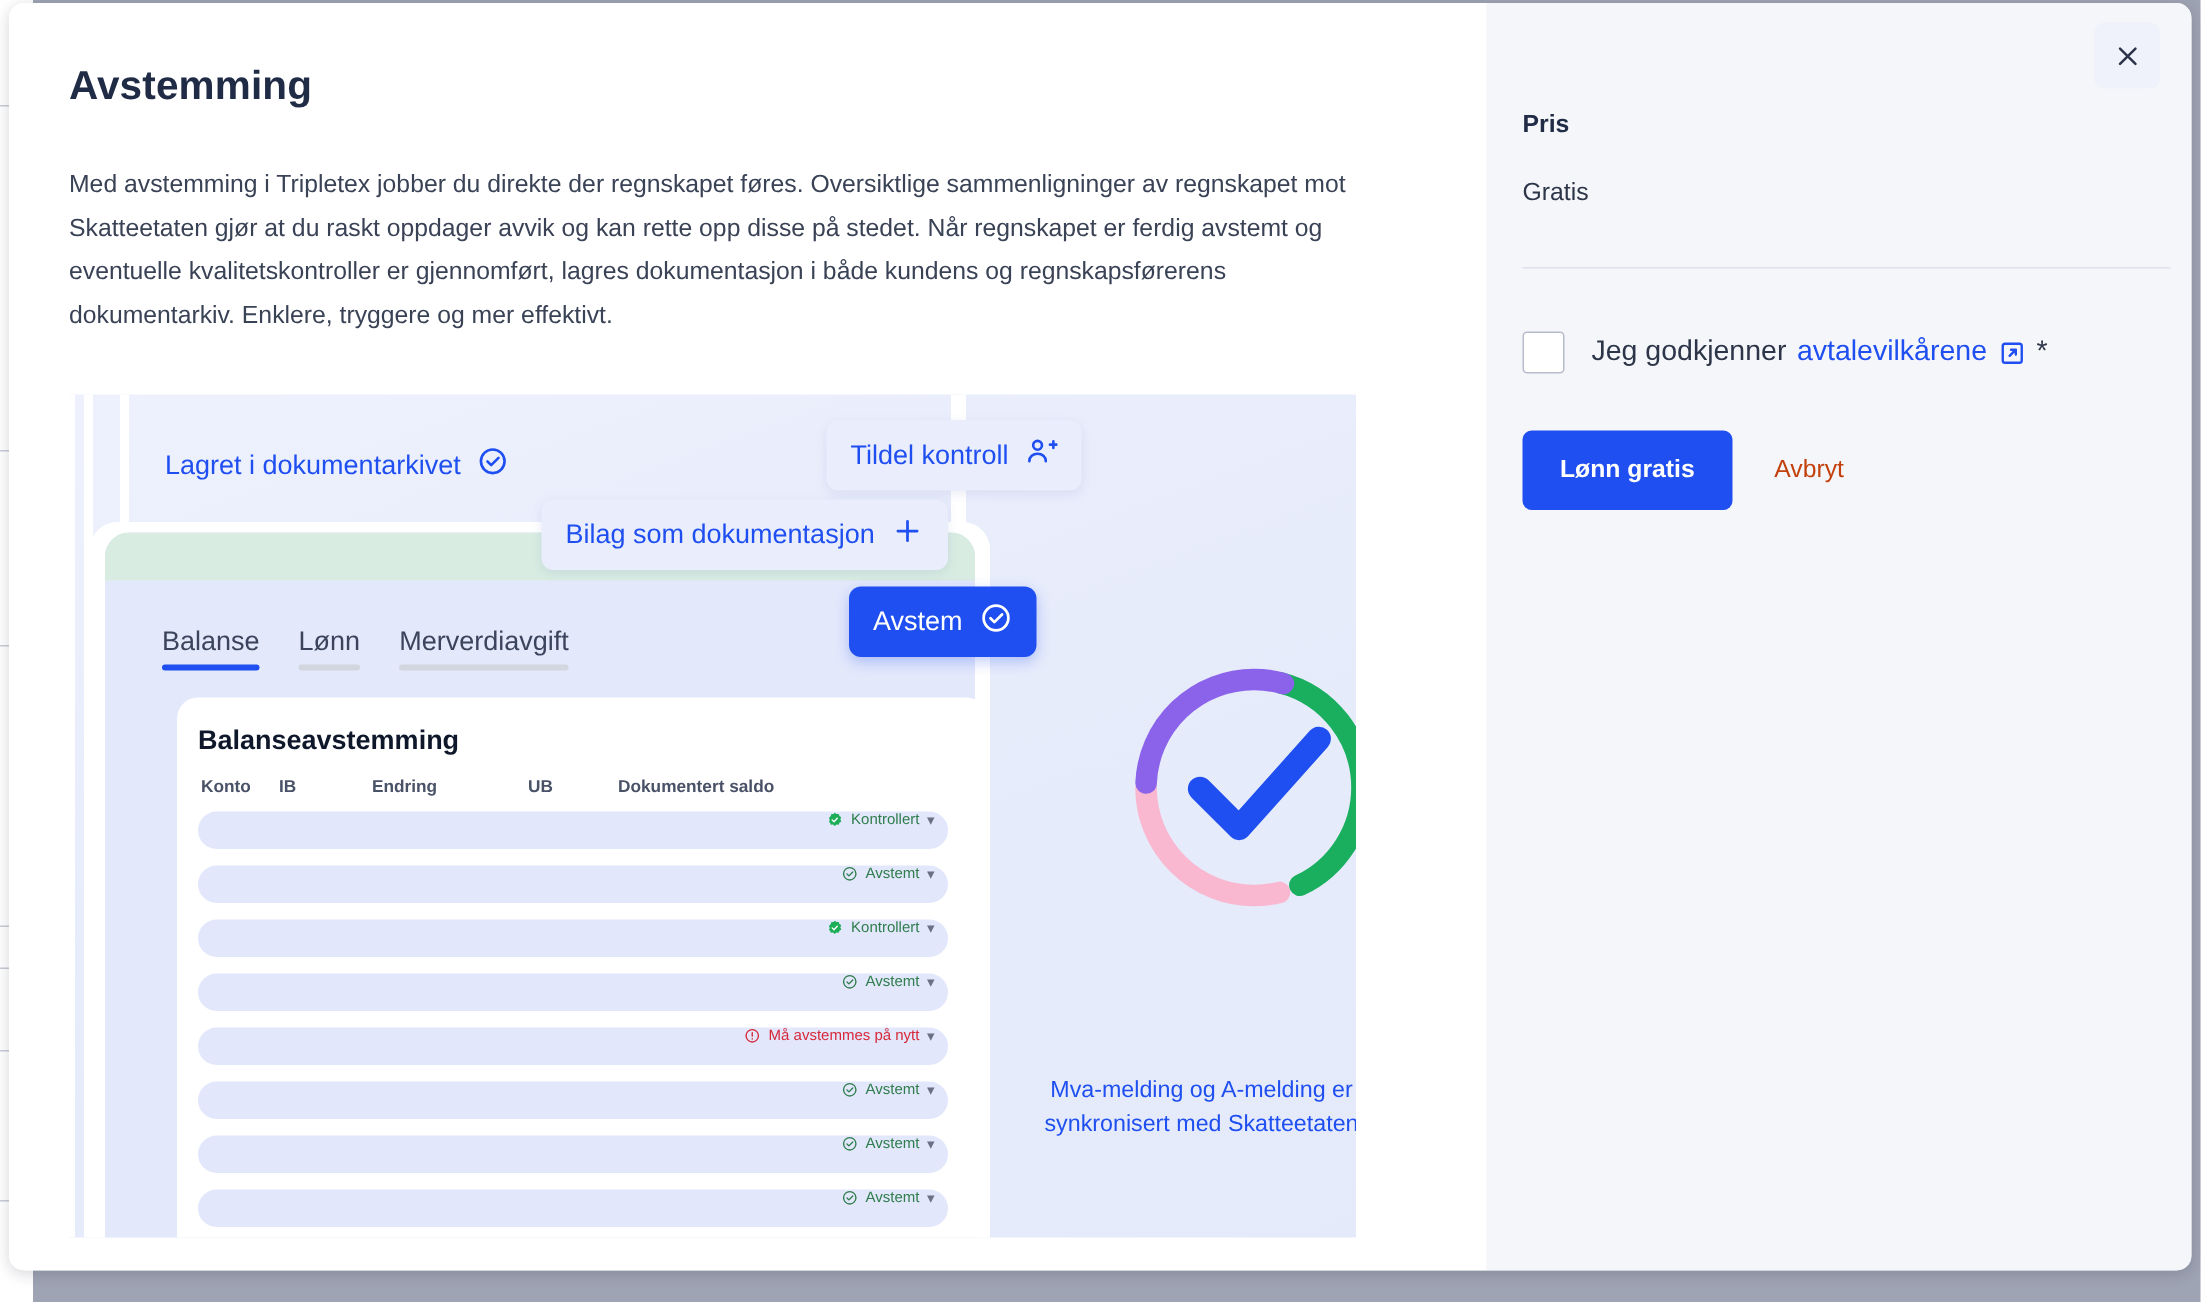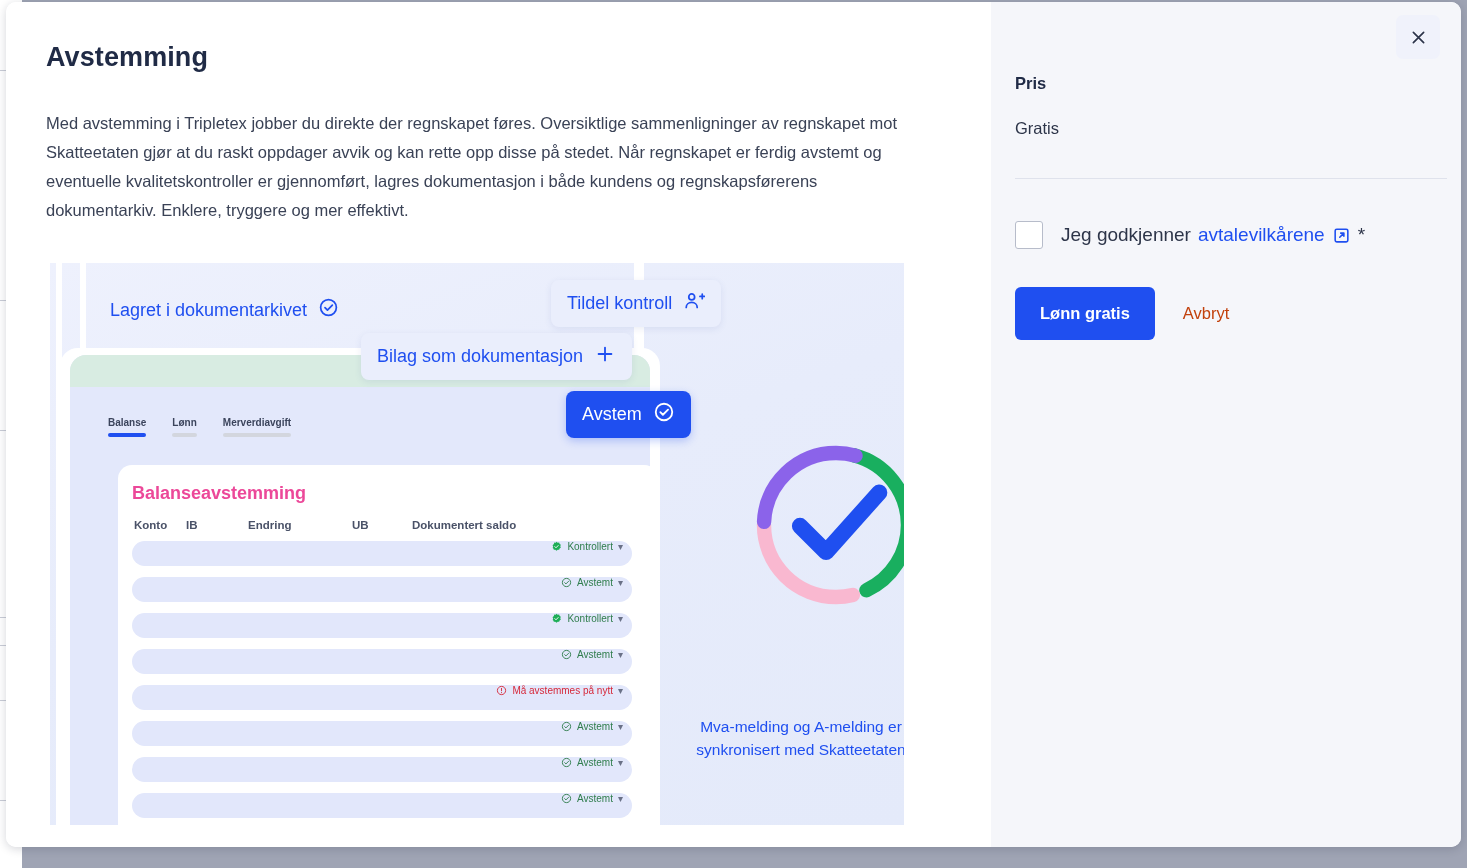--- a/index.html
+++ b/index.html
@@ -61,32 +61,32 @@
   }
   .card-main{
     position:absolute;left:24px;top:92px;width:580px;height:500px;
     background:#e3e8fb;border-radius:16px;overflow:hidden;
   }
   .card-topbar{
     position:absolute;left:0;top:0;width:580px;height:32px;
     background:#d8ece2;
   }
   .tabs{position:absolute;left:38px;top:62px;display:flex;gap:26px;}
-  .tab{font-size:10px;color:#3b445c;position:relative;padding-bottom:9px;font-weight:bold;}
+  .tab{font-size:18px;color:#3b445c;position:relative;padding-bottom:9px;}
   .tab .rule{position:absolute;left:0;bottom:0;height:4px;border-radius:2px;width:100%;}
   .tab.active .rule{background:#1f4ff0;}
   .tab .rule.dim{background:#d3d6de;}
 
   .inner-card{
     position:absolute;left:48px;top:110px;width:540px;height:400px;
     background:#ffffff;border-radius:14px;overflow:hidden;
   }
   .inner-title{
     position:absolute;left:14px;top:18px;
-    font-size:18px;font-weight:bold;color:#ec4899;
+    font-size:18px;font-weight:bold;color:#0f172a;
   }
   .col-head{
     position:absolute;left:16px;top:54px;width:500px;
     display:flex;font-size:11.5px;font-weight:bold;color:#4a5268;
   }
   .col-head span:nth-child(1){width:52px;}
   .col-head span:nth-child(2){width:62px;}
   .col-head span:nth-child(3){width:72px;}
   .col-head span:nth-child(4){width:60px;margin-left:32px;}
 

